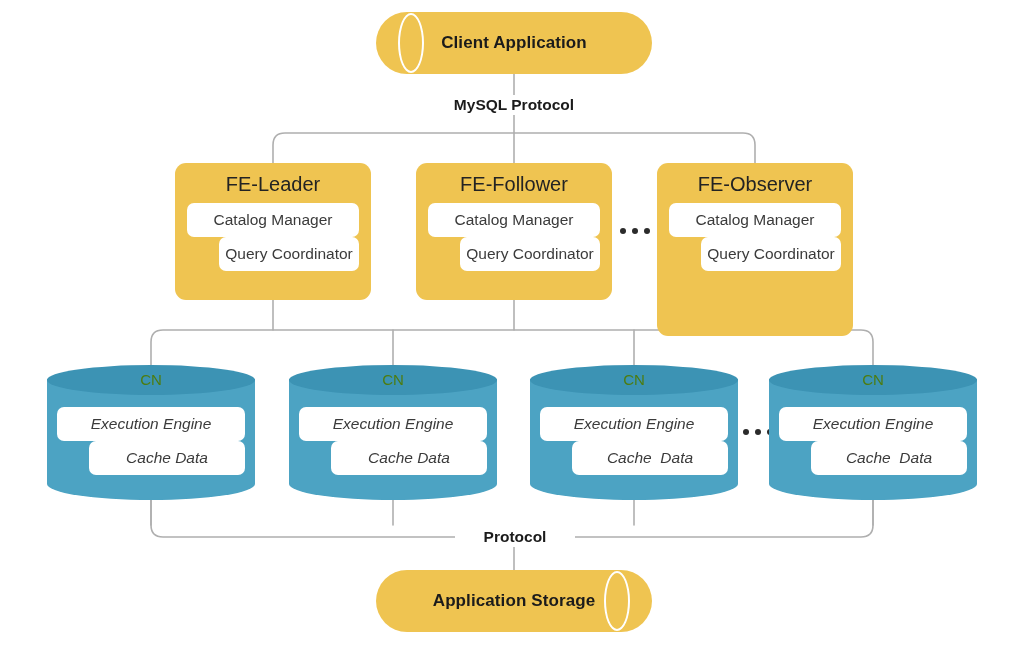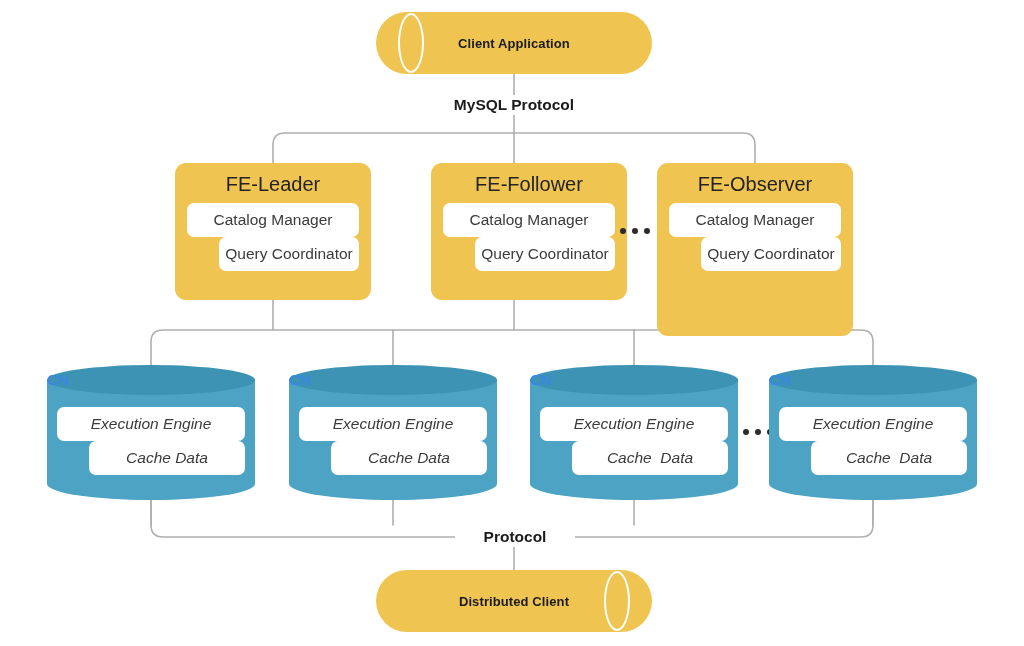--- a/index.html
+++ b/index.html
@@ -32,21 +32,21 @@
 
   
   .hcyl {
     border-radius: 34px;
     display: flex;
     align-items: center;
     justify-content: center;
   }
   .hcyl .hcyl-label {
     font-weight: bold;
-    font-size: 13px;
+    font-size: 17px;
     color: #1b1b1b;
     letter-spacing: .1px;
     z-index: 2;
     position: relative;
   }
   .hcyl .cap {
     position: absolute;
     top: 1px;
     width: 26px;
     height: calc(100% - 2px);
@@ -105,22 +105,23 @@
     top: 0;
     width: 100%;
     height: 30px;
     border-radius: 50%;
   }
   .cn-title {
     position: absolute;
     left: 0;
     width: 100%;
     top: 6px;
+    text-align: center;
     font-size: 15px;
-    color: #3b82f6;
+    color: #4d7c0f;
     z-index: 3;
   }
   .cn-pills {
     position: absolute;
     left: 10px;
     right: 10px;
     top: 42px;
     z-index: 3;
     font-style: italic;
   }
@@ -192,21 +193,21 @@
   </div>
 
   <div class="edge-label" style="left:414px; top:95px; width:200px; height:20px; line-height:20px;text-align:center;">MySQL Protocol</div>
 
   <div class="node fe-box" style="left:175px; top:163px; width:196px; height:137px; background:#EFC451;">
     <div class="fe-title">FE-Leader</div>
     <div class="sub-pill">Catalog Manager</div>
     <div class="sub-pill">Query Coordinator</div>
   </div>
 
-  <div class="node fe-box" style="left:431px; top:163px; width:196px; height:137px; background:#EFC451;">
+  <div class="node fe-box" style="left:416px; top:163px; width:196px; height:137px; background:#EFC451;">
     <div class="fe-title">FE-Follower</div>
     <div class="sub-pill">Catalog Manager</div>
     <div class="sub-pill">Query Coordinator</div>
   </div>
 
   <div class="ellipsis" style="left:620px; top:228px;">
     <i></i>
       <i></i>
       <i></i>
   </div>
@@ -260,16 +261,16 @@
     <div class="cn-pills">
       <div class="sub-pill">Execution Engine</div>
       <div class="sub-pill">Cache  Data</div>
     </div>
   </div>
 
   <div class="edge-label" style="left:455px; top:527px; width:120px; height:20px; line-height:20px;">Protocol</div>
 
   <div class="node hcyl" style="left:376px; top:570px; width:276px; height:62px; background:#EFC451;">
     <span class="cap cap-right"></span>
-    <span class="hcyl-label">Distributed Client</span>
+    <span class="hcyl-label">Application Storage</span>
   </div>
 
 </div>
 
 </body></html>

